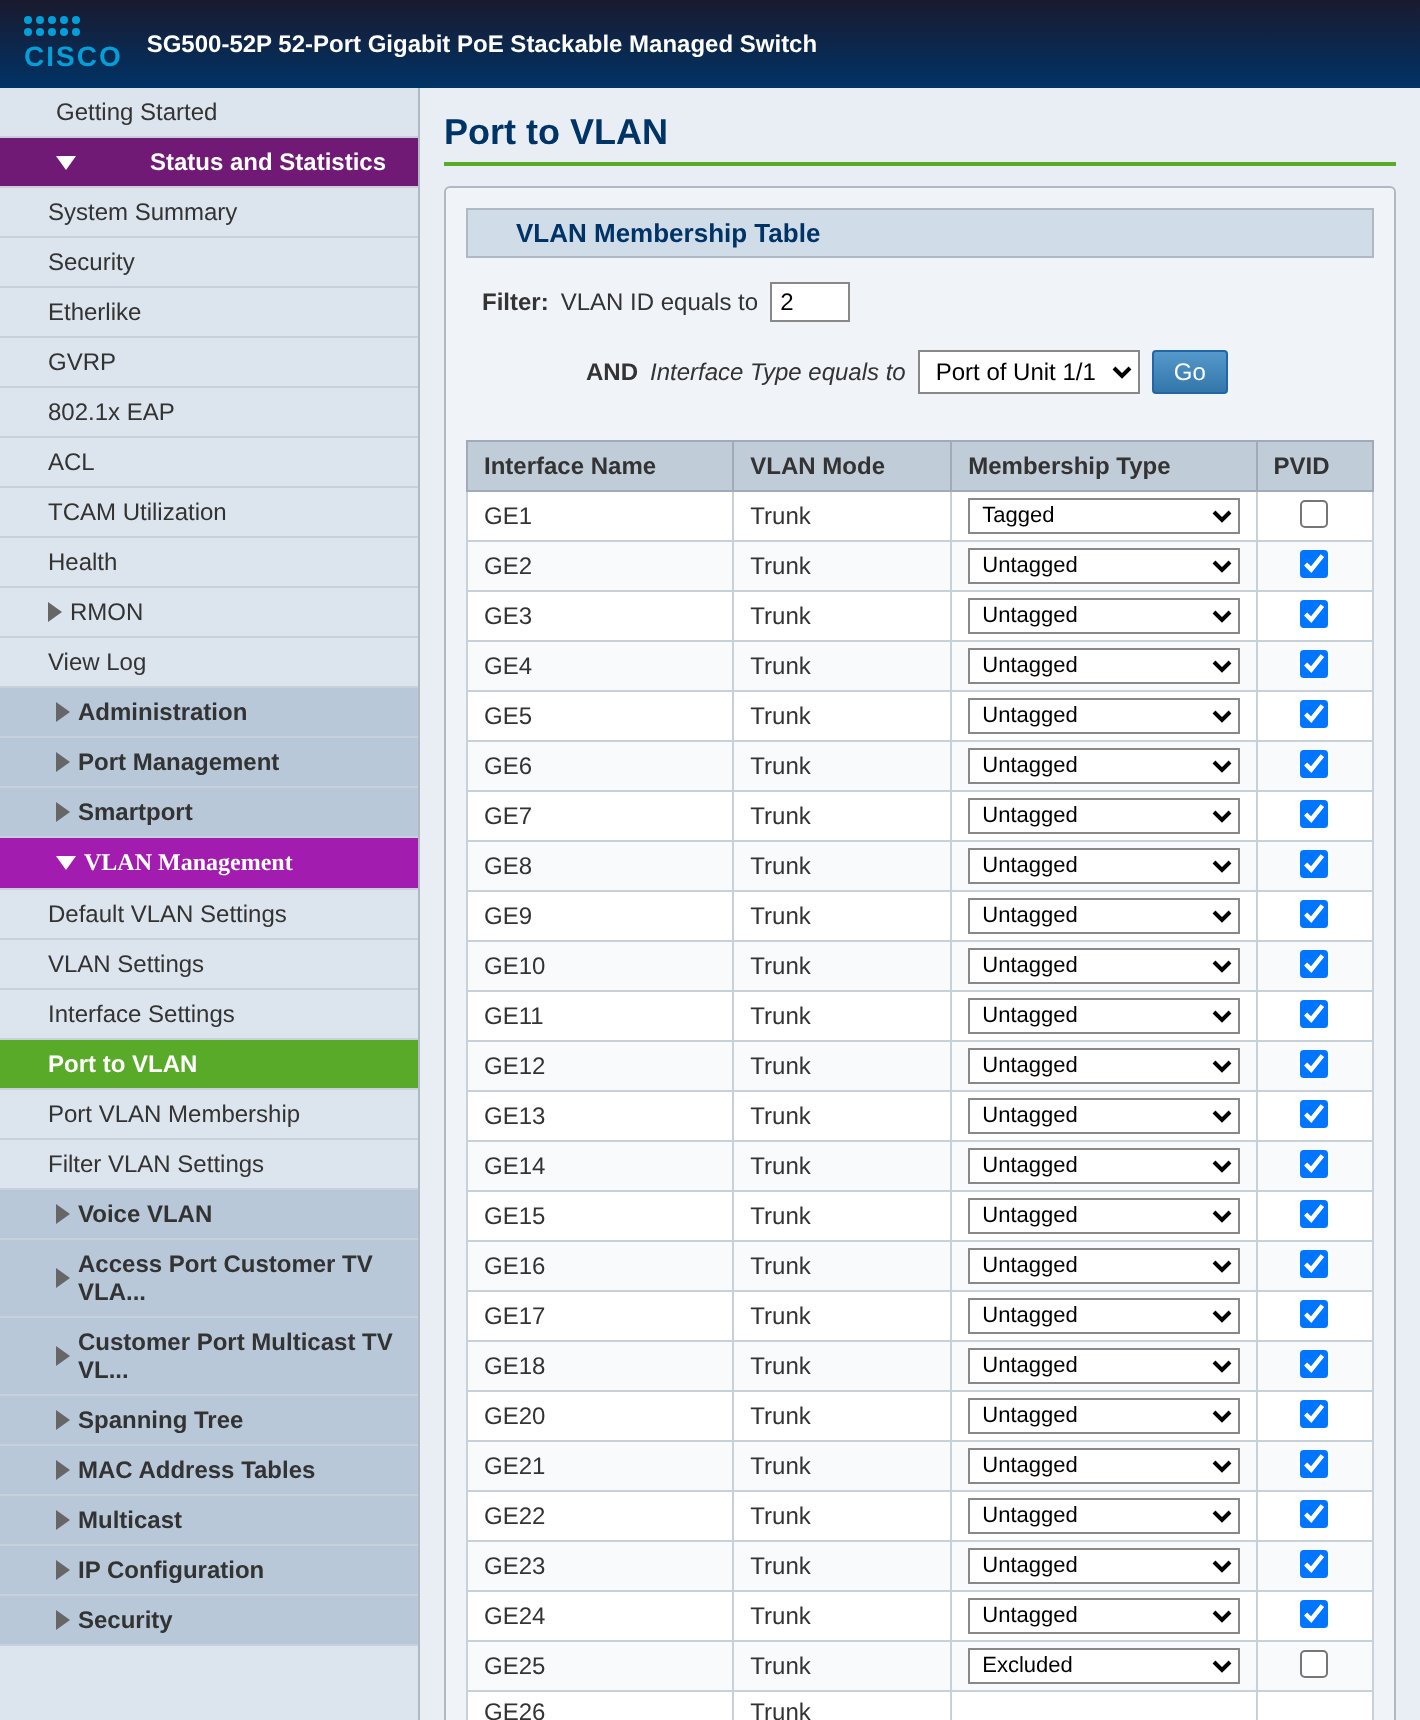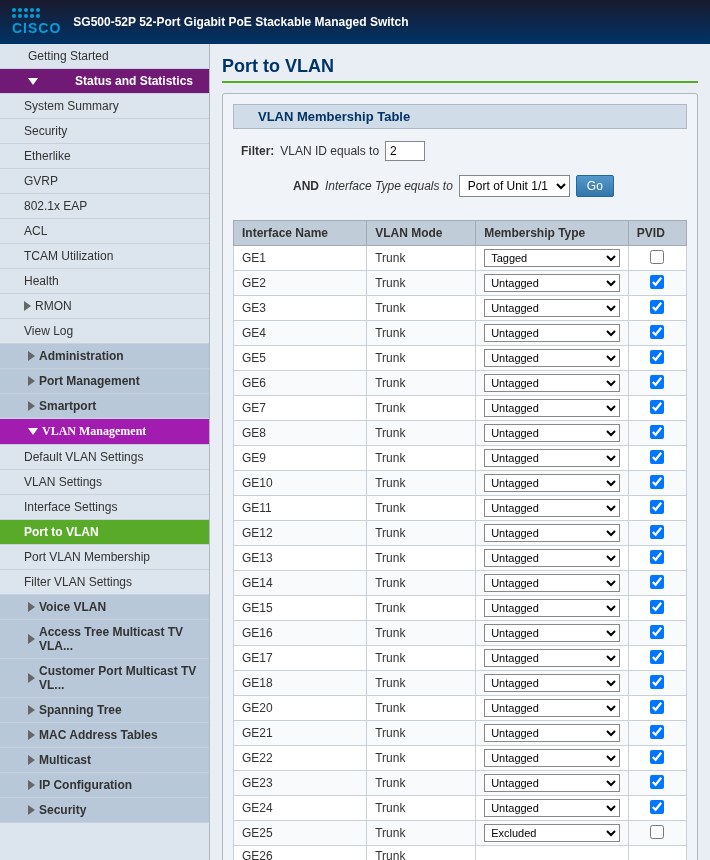--- a/index.html
+++ b/index.html
@@ -275,21 +275,21 @@
     <div class="sidebar-item sub">
       <span>Filter VLAN Settings</span>
     </div>
 
     <div class="sidebar-item section-header">
       <span class="triangle-right"></span>
       <span>Voice VLAN</span>
     </div>
     <div class="sidebar-item section-header">
       <span class="triangle-right"></span>
-      <span>Access Tree Multicast TV VLA...</span>
+      <span>Access Port Customer TV VLA...</span>
     </div>
     <div class="sidebar-item section-header">
       <span class="triangle-right"></span>
       <span>Customer Port Multicast TV VL...</span>
     </div>
     <div class="sidebar-item section-header">
       <span class="triangle-right"></span>
       <span>Spanning Tree</span>
     </div>
     <div class="sidebar-item section-header">

